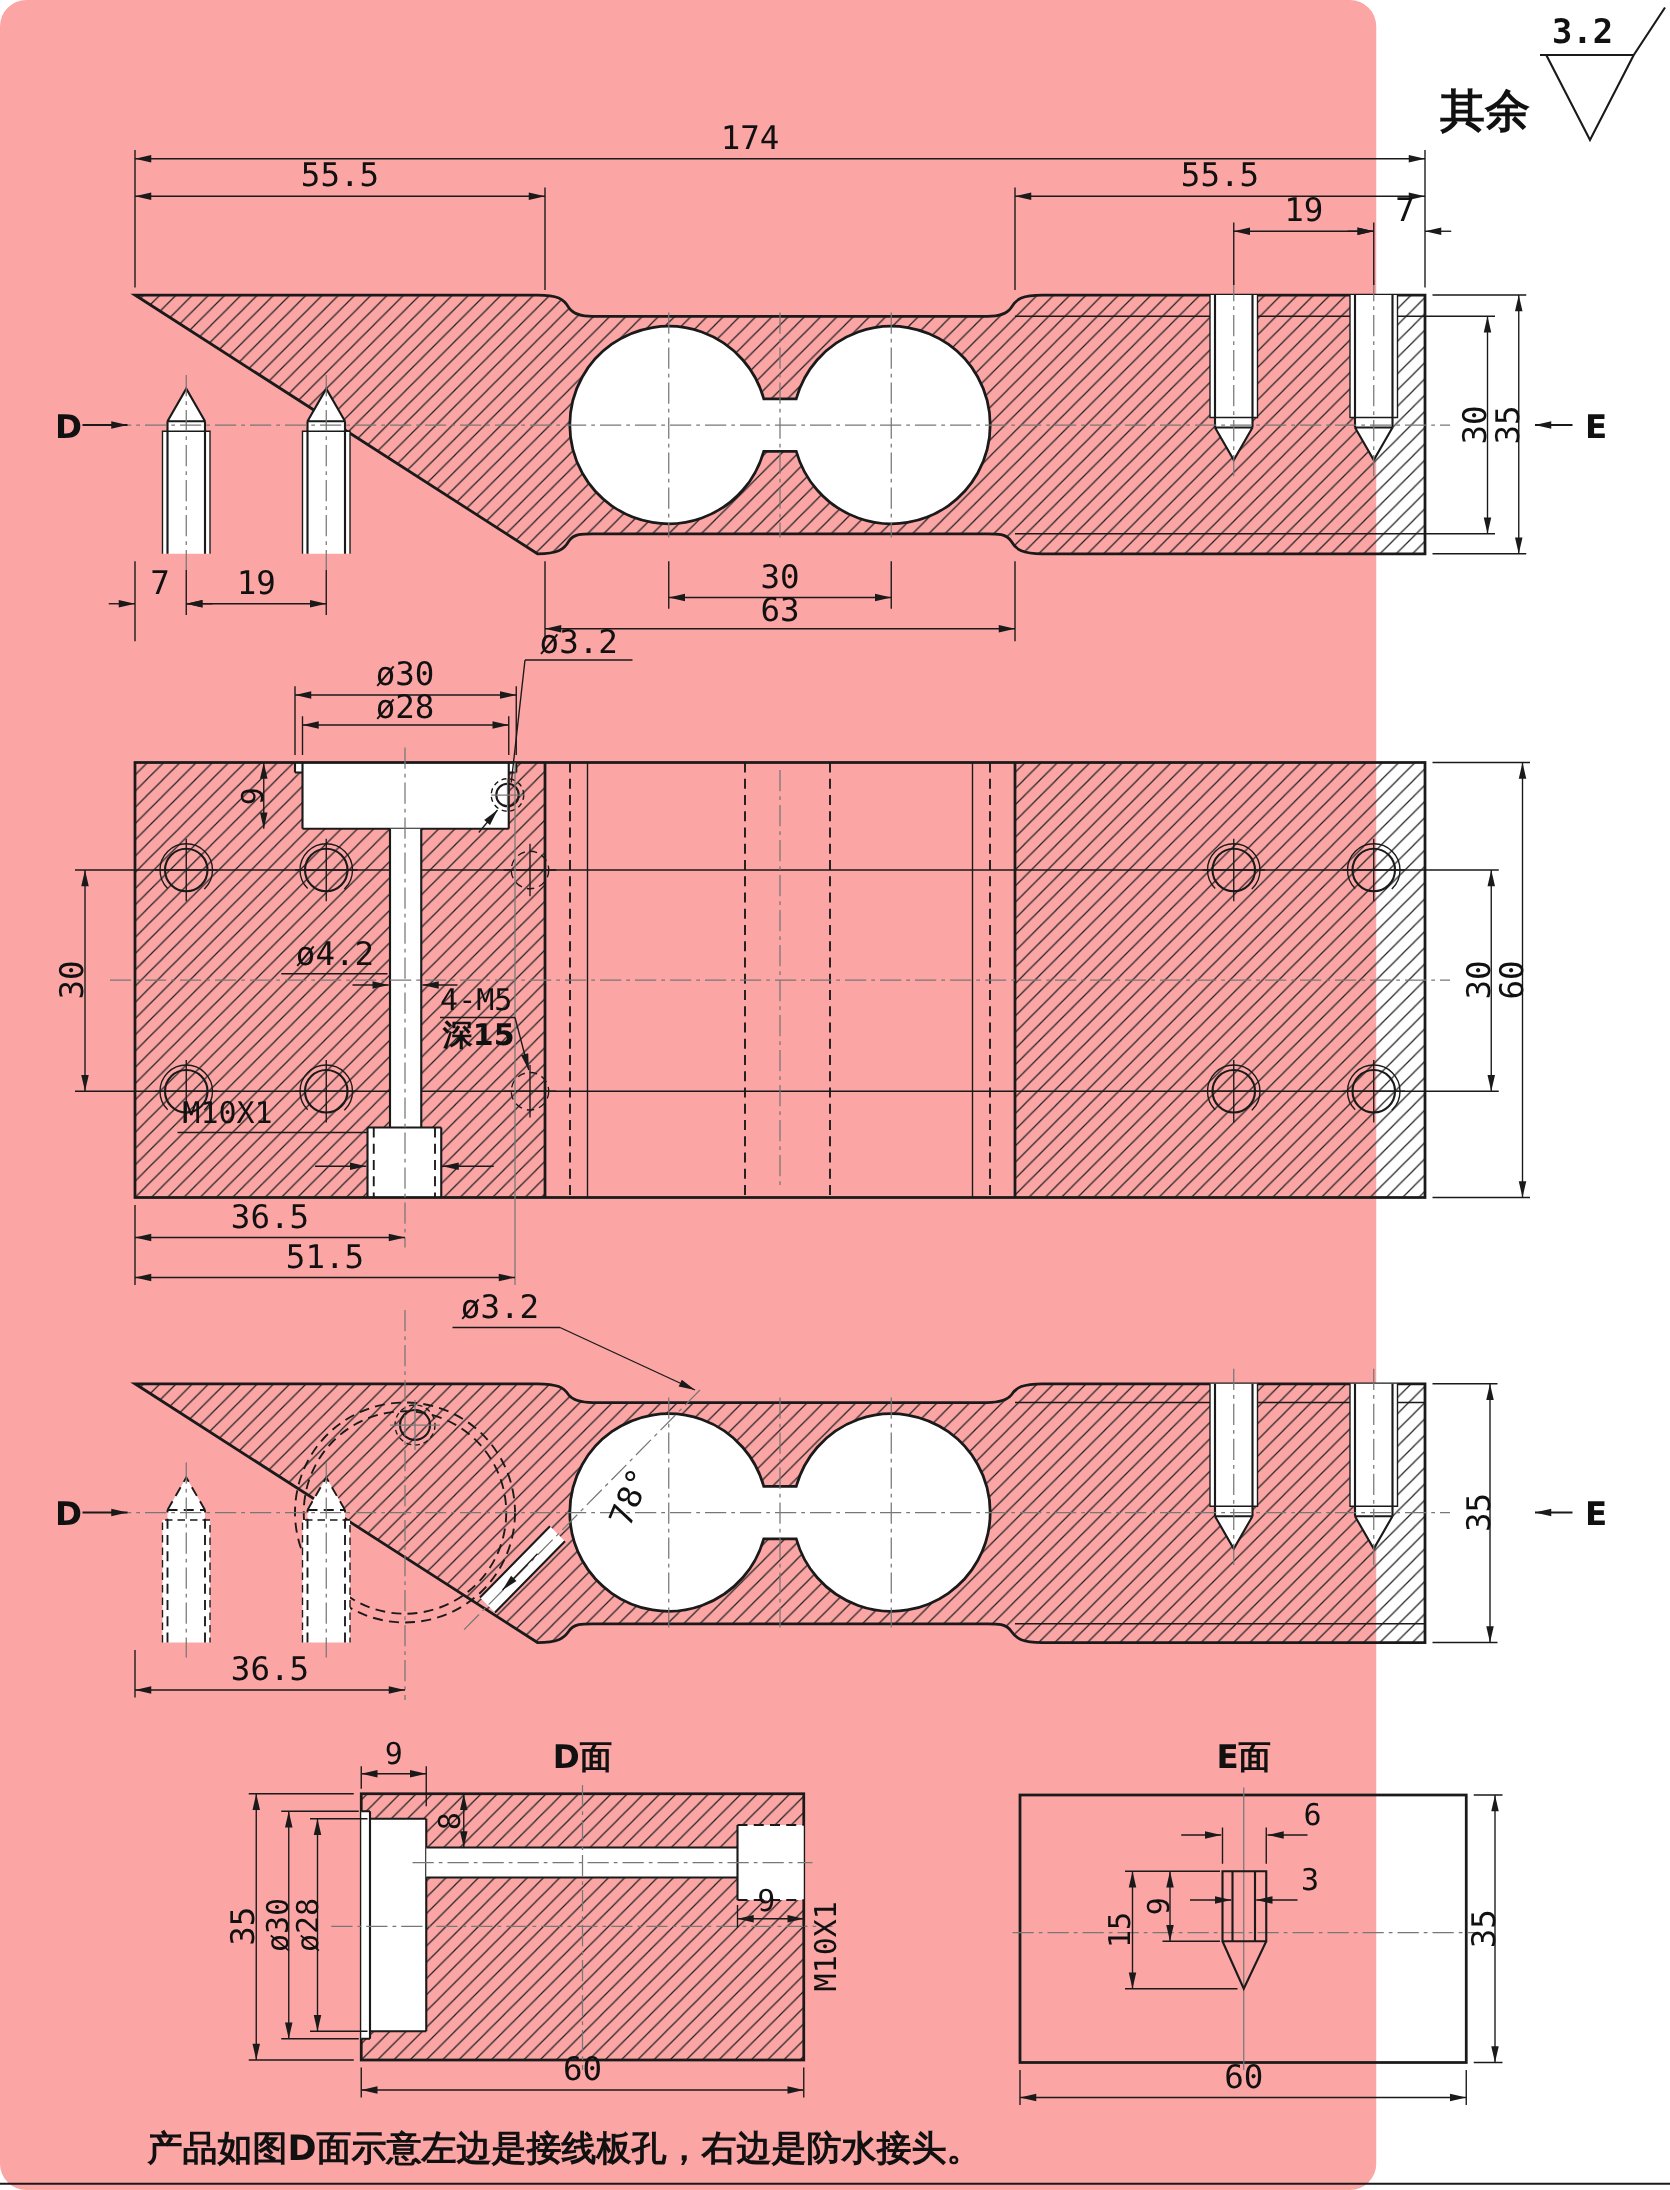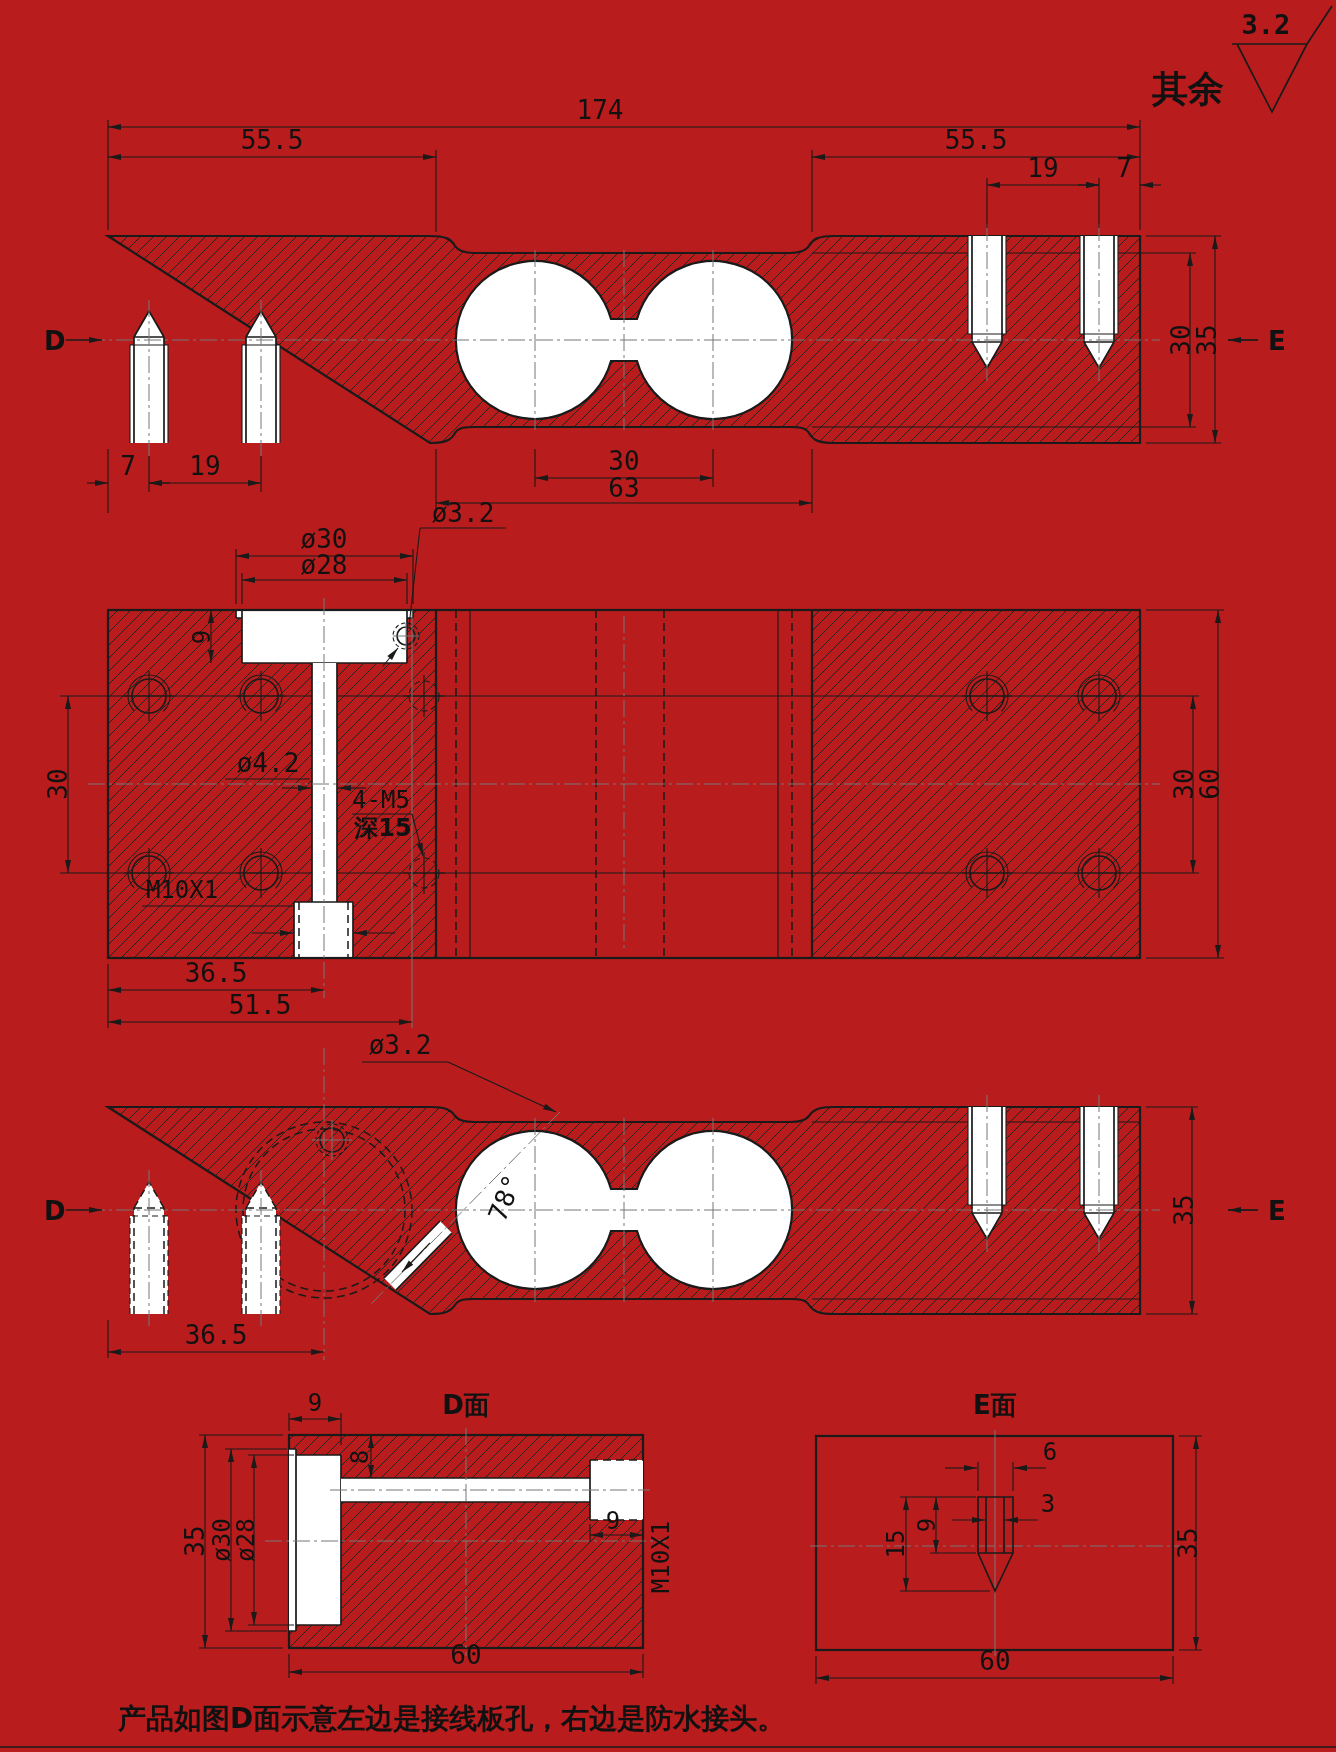--- a/index.html
+++ b/index.html
@@ -1,16 +1,16 @@
 <!DOCTYPE html>
 <html><head>
 <meta charset="utf-8">
 <style>
   html,body{margin:0;padding:0;background:#fff;}
-  #stage{width:1336px;height:1752px;position:relative;background:#b91c1c;}
+  #stage{width:1101px;height:1752px;position:relative;background:#fca5a5;border-radius:21px;}
   svg{display:block;}
   svg text{font-family:"DejaVu Sans Mono","Liberation Mono",monospace;font-size:26px;fill:#111;text-anchor:middle;}
   .cn{font-family:"DejaVu Sans","Liberation Sans",sans-serif;font-weight:bold;}
   .lg{font-size:27px;font-weight:bold;}
   .sm{font-size:24px;}
   .st{text-anchor:start;}
   .en{text-anchor:end;}
   .vt{dominant-baseline:central;}
   .o  {stroke:#1a1a1a;stro​ke:#1a1a1a;stroke-width:2.2;fill:none;}
   .f  {fill:url(#hat);stroke:#1a1a1a;stroke-width:2.2;}

